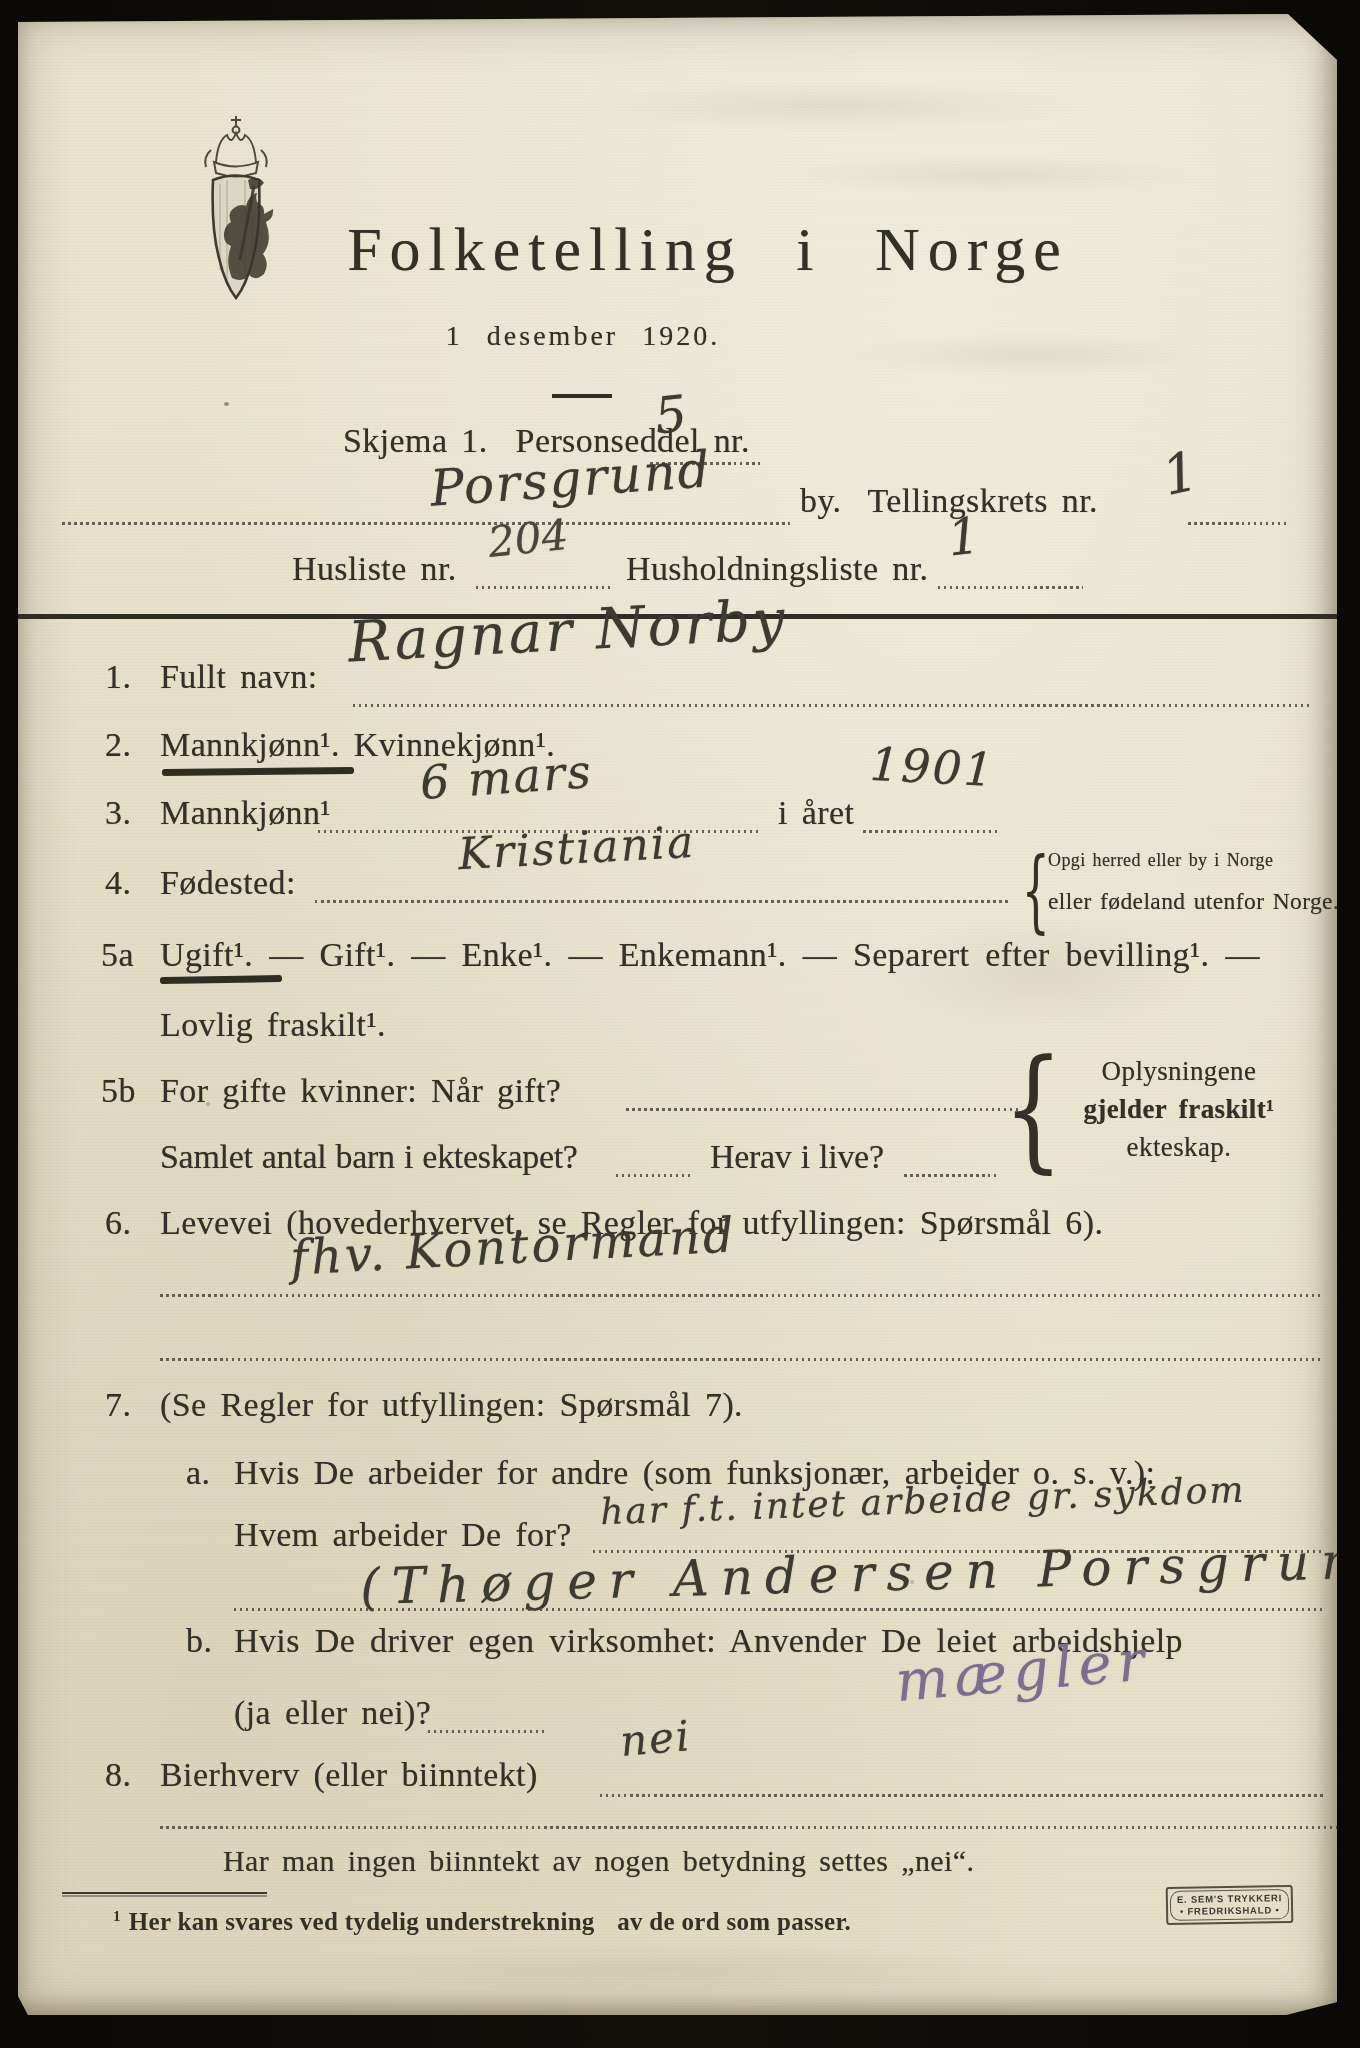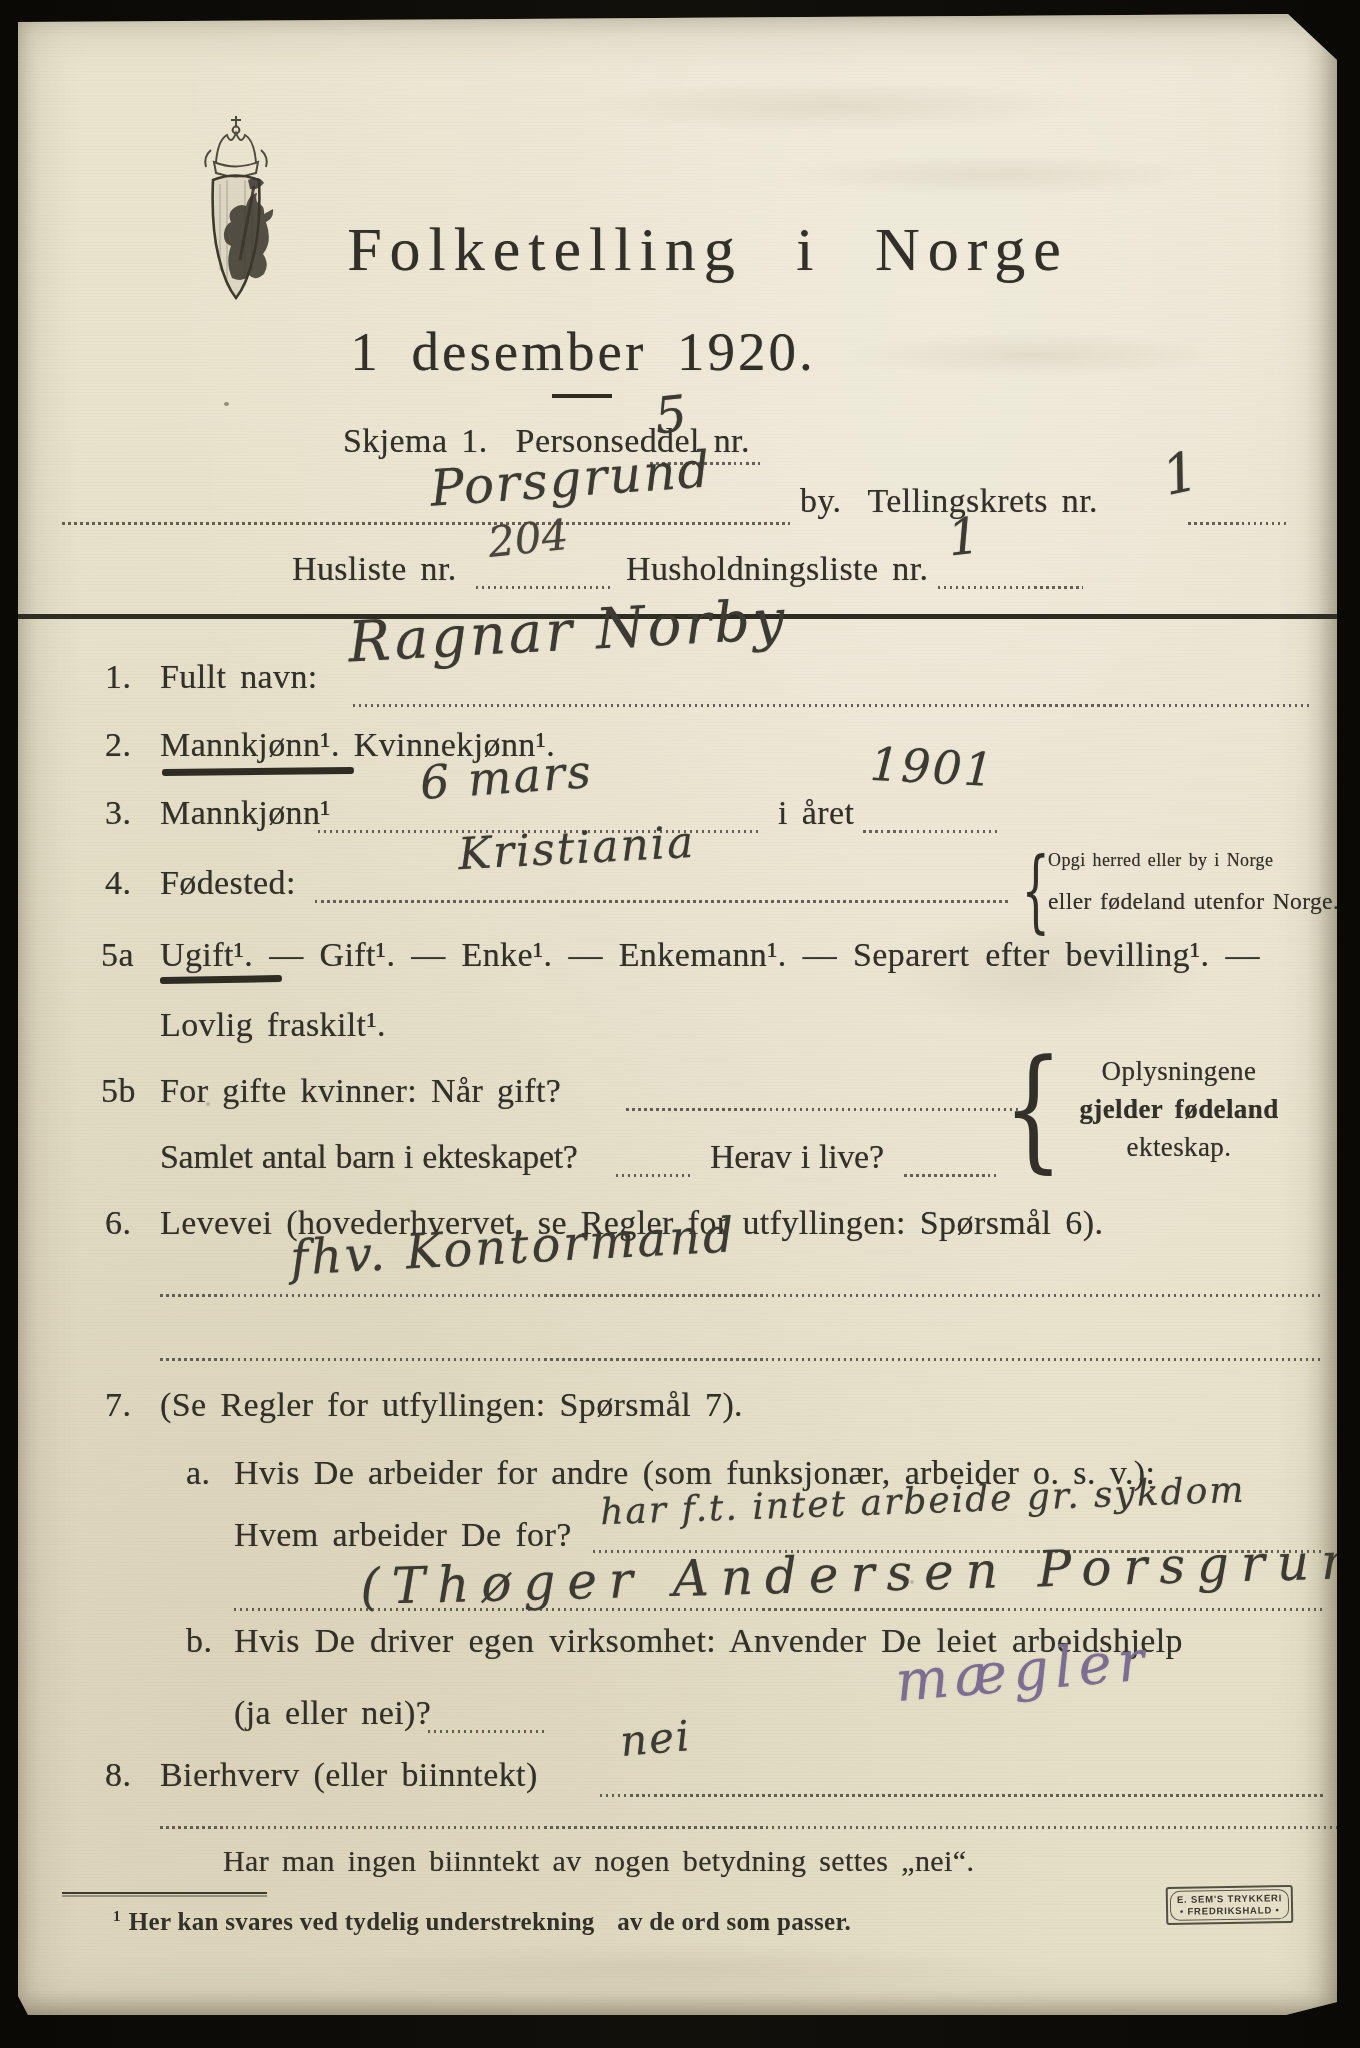--- a/index.html
+++ b/index.html
@@ -67,21 +67,21 @@
           <path d="M62 74 V160"></path>
       </g>
       <g fill="#3a362c" opacity="0.85">
         <path d="M42 168 q-7 -16 -1 -32 q-8 -3 -7 -13 q1 -8 7 -11 q-4 -9 3 -14 q6 -5 12 -2 q3 -12 11 -13 q-2 7 1 10 q7 3 6 11 l9 -5 q1 9 -7 13 q7 20 -3 32 q7 10 1 20 q-9 8 -15 1 q-6 8 -17 3 z"></path>
         <path d="M58 70 q11 -5 16 3 q-7 8 -14 6 z"></path>
       </g>
       <line x1="64" y1="76" x2="50" y2="150" stroke="#3a362c" stroke-width="3" opacity="0.85"></line>
     </svg>
 
     <div class="p printed" style="left:150px;top:200px;width:1080px;text-align:center;font-size:62px;letter-spacing:8px;word-spacing:30px;">Folketelling i Norge</div>
-    <div class="p printed" style="left:265px;top:306px;width:600px;text-align:center;font-size:55px;letter-spacing:3px;word-spacing:14px;">1 desember 1920.</div>
+    <div class="p printed" style="left:265px;top:306px;width:600px;text-align:center;font-size:28px;letter-spacing:3px;word-spacing:14px;">1 desember 1920.</div>
     <div class="p bar" style="left:534px;top:380px;width:60px;height:4px;"></div>
 
     <div class="p printed" style="left:325px;top:408px;">
       <span>Skjema 1.</span><span style="display:inline-block;width:28px;"></span><span>Personseddel nr.</span>
     </div>
     <div class="p hand" style="left:637px;top:372px;font-size:50px;transform:rotate(-6deg);">5</div>
     <div class="p dots" style="left:632px;top:448px;width:110px;"></div>
 
     <div class="p hand" style="left:412px;top:436px;font-size:50px;letter-spacing:2px;transform:rotate(-4deg);">Porsgrund</div>
     <div class="p dots" style="left:44px;top:508px;width:728px;"></div>
@@ -133,21 +133,21 @@
     <div class="p printed" style="left:83px;top:1058px;">5b</div>
     <div class="p printed" style="left:142px;top:1058px;">For gifte kvinner:  Når gift?</div>
     <div class="p dots" style="left:608px;top:1094px;width:392px;"></div>
     <div class="p printed" style="left:142px;top:1124px;letter-spacing:-0.3px;word-spacing:1px;">Samlet antal barn i ekteskapet?</div>
     <div class="p dots" style="left:598px;top:1160px;width:78px;"></div>
     <div class="p printed" style="left:692px;top:1124px;letter-spacing:-0.3px;word-spacing:1px;">Herav i live?</div>
     <div class="p dots" style="left:886px;top:1160px;width:96px;"></div>
     <div class="p brace" style="left:985px;top:1028px;font-size:132px;line-height:132px;transform:scaleX(0.72);transform-origin:left top;">{</div>
     <div class="p" style="left:1015px;top:1038px;width:292px;text-align:center;">
       <div class="printed" style="position:static;font-size:27px;line-height:38px;">Oplysningene</div>
-      <div class="printed" style="position:static;font-size:27px;line-height:38px;font-weight:700;">gjelder fødeland</div>
+      <div class="printed" style="position:static;font-size:27px;line-height:38px;font-weight:700;">gjelder fraskilt¹</div>
       <div class="printed" style="position:static;font-size:27px;line-height:38px;">ekteskap.</div>
     </div>
 
     <div class="p printed" style="left:87px;top:1190px;">6.</div>
     <div class="p printed" style="left:142px;top:1190px;">Levevei (hovederhvervet, se Regler for utfyllingen: Spørsmål 6).</div>
     <div class="p hand" style="left:272px;top:1204px;font-size:48px;letter-spacing:3px;transform:rotate(-3deg);">fhv. Kontormand</div>
     <div class="p dots" style="left:142px;top:1280px;width:1162px;"></div>
     <div class="p dots" style="left:142px;top:1344px;width:1162px;"></div>
 
     <div class="p printed" style="left:87px;top:1372px;">7.</div>

